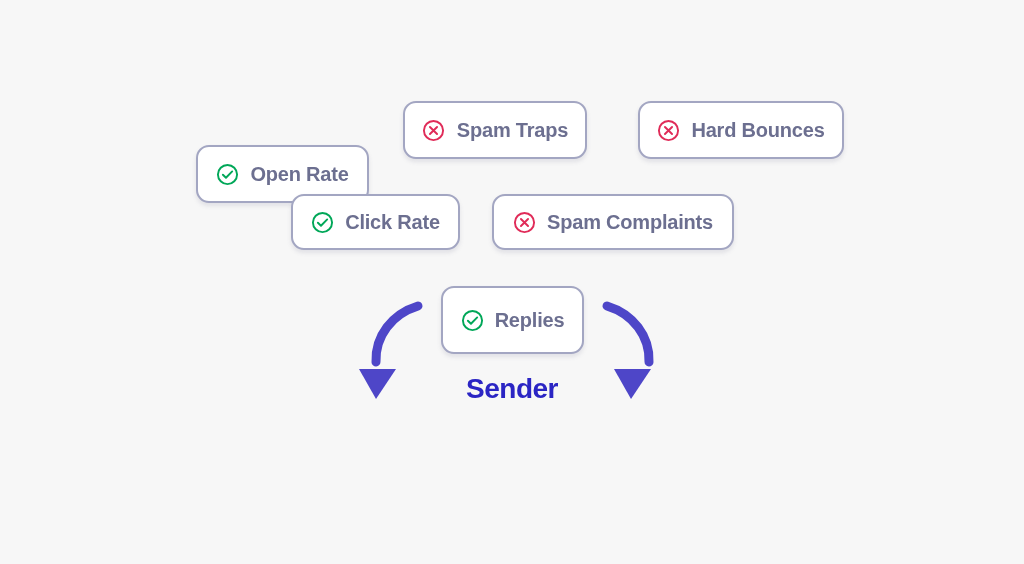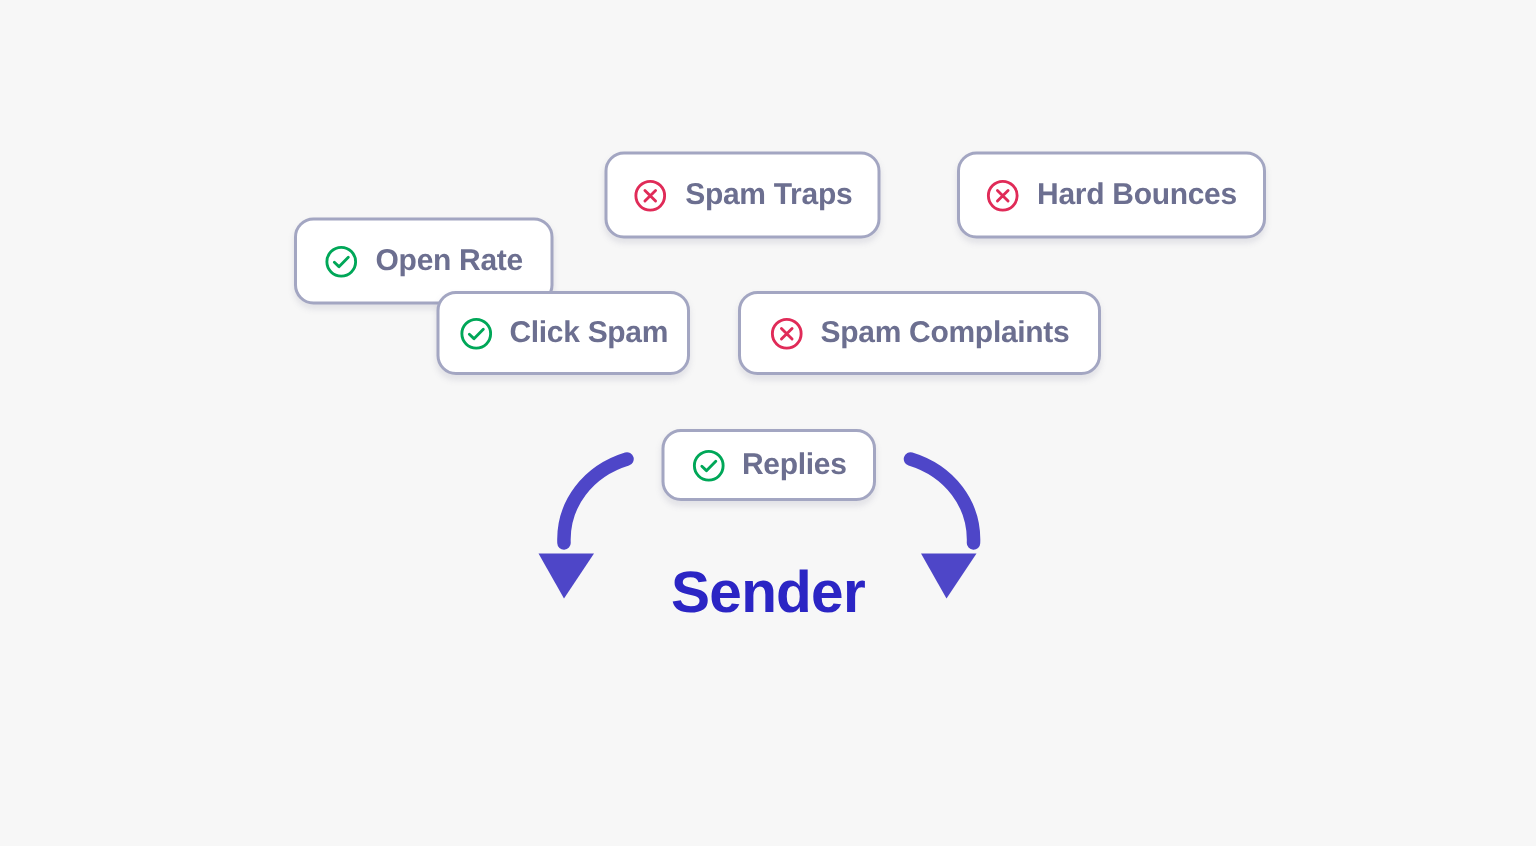--- a/index.html
+++ b/index.html
@@ -47,40 +47,40 @@
     height: 23px;
     display: block;
   }
 
   
   #chip-open-rate       { left: 196px; top: 101px; width: 173px; height: 58px; margin-top: 44px; }
   #chip-spam-traps      { left: 403px; top: 101px; width: 184px; height: 58px; gap: 12px; }
   #chip-hard-bounces    { left: 638px; top: 101px; width: 206px; height: 58px; }
   #chip-click-rate      { left: 291px; top: 194px; width: 169px; height: 56px; }
   #chip-spam-complaints { left: 492px; top: 194px; width: 242px; height: 56px; }
-  #chip-replies         { left: 441px; top: 286px; width: 143px; height: 48px; }
+  #chip-replies         { left: 441px; top: 286px; width: 143px; height: 68px; }
 
   
   #arrows {
     position: absolute;
     left: 0;
     top: 0;
     width: 1024px;
     height: 564px;
     pointer-events: none;
   }
 
   
   #sender-reputation {
     position: absolute;
     left: 362px;
     top: 373px;
     width: 300px;
     text-align: center;
-    font-size: 39px;
+    font-size: 28px;
     font-weight: bold;
     line-height: 1.16;
     letter-spacing: -0.5px;
     color: #2b25c4;
   }
   #sender-reputation .ln { display: block; }
 </style>
 </head>
 <body>
 
@@ -121,21 +121,21 @@
       <path d="M8.3 8.3 L15.7 15.7 M15.7 8.3 L8.3 15.7" fill="none" stroke="#e02b58" stroke-width="2" stroke-linecap="round"></path>
     </svg>
     <span class="chip-label">Hard Bounces</span>
   </div>
 
   <div class="chip" id="chip-click-rate">
     <svg class="chip-icon" viewBox="0 0 24 24" aria-hidden="true">
       <circle cx="12" cy="12" r="10" fill="none" stroke="#00a758" stroke-width="2"></circle>
       <path d="M7.2 12.3 L10.4 15.4 L16.9 8.8" fill="none" stroke="#00a758" stroke-width="2" stroke-linecap="round" stroke-linejoin="round"></path>
     </svg>
-    <span class="chip-label">Click Spam</span>
+    <span class="chip-label">Click Rate</span>
   </div>
 
   <div class="chip" id="chip-spam-complaints">
     <svg class="chip-icon" viewBox="0 0 24 24" aria-hidden="true">
       <circle cx="12" cy="12" r="10" fill="none" stroke="#e02b58" stroke-width="2"></circle>
       <path d="M8.3 8.3 L15.7 15.7 M15.7 8.3 L8.3 15.7" fill="none" stroke="#e02b58" stroke-width="2" stroke-linecap="round"></path>
     </svg>
     <span class="chip-label">Spam Complaints</span>
   </div>
 

